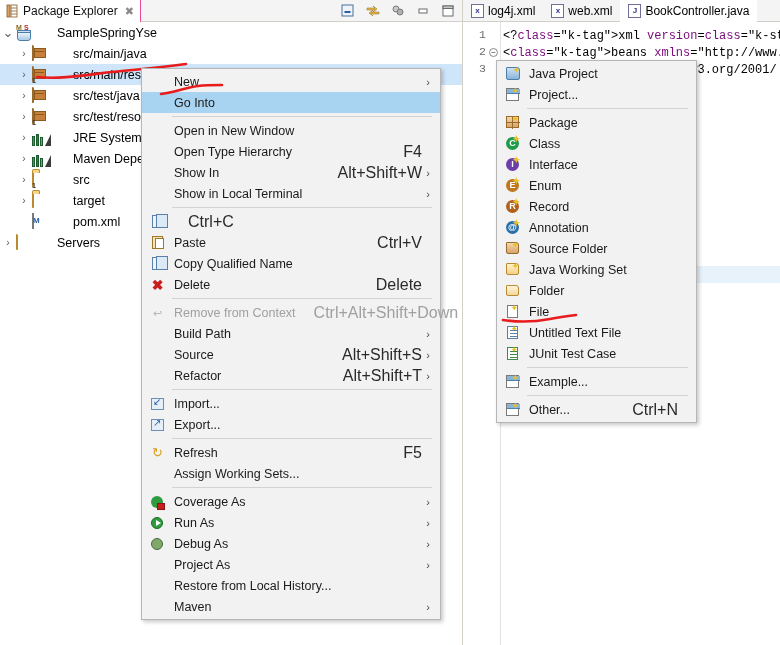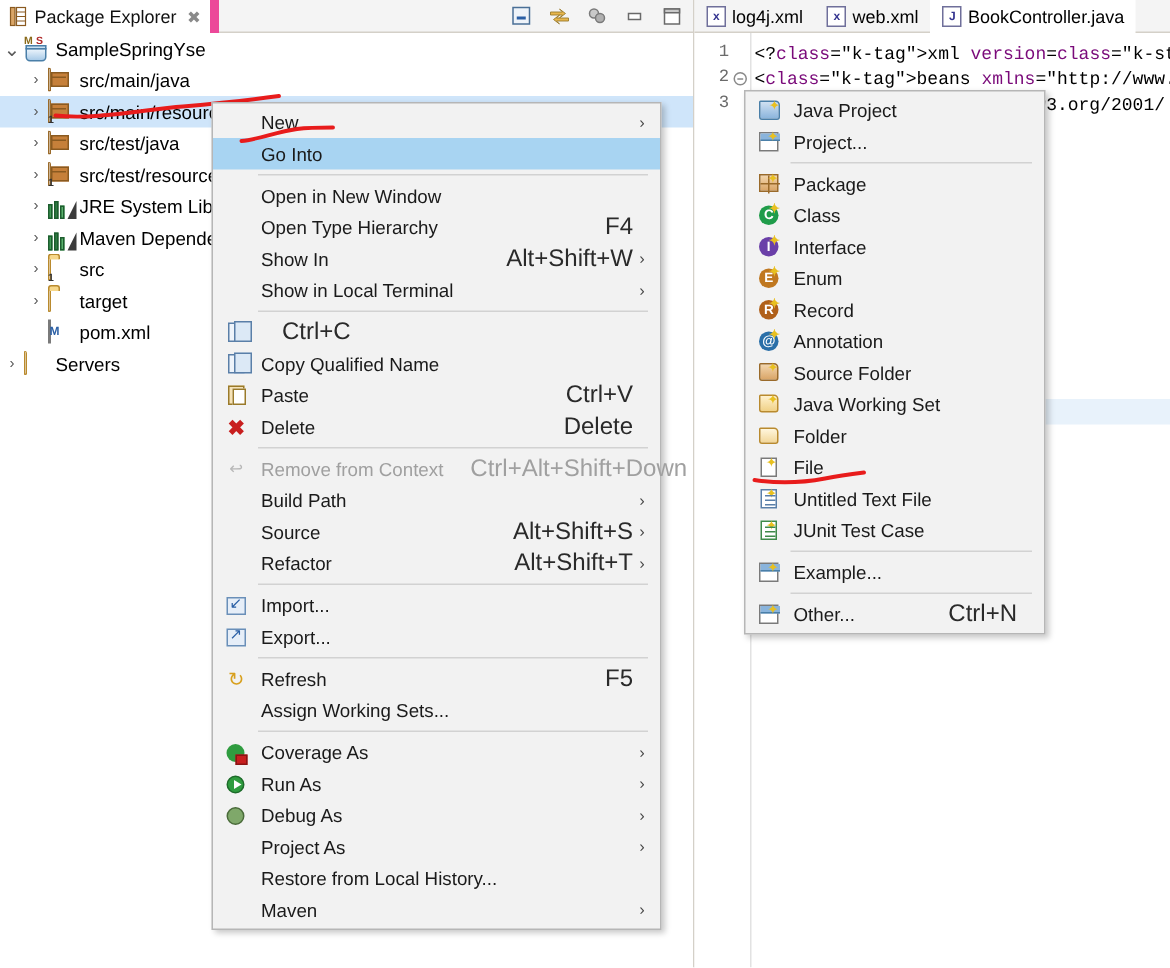--- a/index.html
+++ b/index.html
@@ -22,21 +22,21 @@
   #explorer-tabbar {
     position: absolute; left: 0; top: 0; width: 462px; height: 22px;
     background: #f4f4f4;
     border-bottom: 1px solid #d4d0c8;
   }
   #explorer-tab {
     position: absolute; left: 0; top: 0; height: 22px;
     display: flex; align-items: center; gap: 4px;
     padding: 0 6px 0 5px;
     background: #ffffff;
-    border-right: 6px solid #ec4899;
+    border-right: 1px solid #ec4899;
   }
   #explorer-tab .tab-label { font-size: 12px; color: #111; white-space: nowrap; }
   .tab-close { color: #8a8a8a; font-size: 11px; margin-left: 3px; }
 
   .pe-toolbar {
     position: absolute; right: 0; top: 0; height: 22px;
     display: flex; align-items: center; gap: 9px; padding-right: 6px;
   }
   .pe-toolbar .tb { width: 16px; height: 16px; position: relative; }
 
@@ -46,21 +46,21 @@
     position: relative; height: 21px;
     display: flex; align-items: center;
     white-space: nowrap;
     font-size: 12.5px;
   }
   .row .twisty {
     width: 16px; text-align: center; color: #5a5a5a; font-size: 10px;
     flex: 0 0 16px;
   }
   .row .ticon { width: 18px; height: 16px; flex: 0 0 18px; position: relative; margin-right: 3px; }
-  .row .tlabel { color: #000; }
+  .row .tlabel { color: #000; margin-left: 20px; }
   .row.sel { background: #cfe5fa; }
 
   
   .pkgico { width: 16px; height: 14px; top: 1px; left: 1px;
     background: linear-gradient(#f6d9a8, #e0a95c);
     border: 1px solid #9a6a2a; border-radius: 1px 3px 2px 2px; }
   .pkgico::before { content:""; position:absolute; left:2px; top:2px; width:10px; height:8px;
     background: #c6803a; border: 1px solid #8a5a20; }
   .pkgico::after { content:""; position:absolute; left:2px; top:5px; width:10px; height:1px; background:#8a5a20; }
 
@@ -406,31 +406,31 @@
       <div class="msep"></div>
       <div class="mi">
         <span class="mico">
           <span class="copyico"></span>
         </span>
         <span class="maccel">Ctrl+C</span>
         <span class="marrow"></span>
       </div>
       <div class="mi">
         <span class="mico">
-          <span class="copyico"></span>
-        </span>
-        <span class="mlabel">Copy Qualified Name</span>
-        <span class="marrow"></span>
-      </div>
-      <div class="mi">
-        <span class="mico">
           <span class="pasteico"></span>
         </span>
         <span class="mlabel">Paste</span>
         <span class="maccel">Ctrl+V</span>
+        <span class="marrow"></span>
+      </div>
+      <div class="mi">
+        <span class="mico">
+          <span class="copyico"></span>
+        </span>
+        <span class="mlabel">Copy Qualified Name</span>
         <span class="marrow"></span>
       </div>
       <div class="mi">
         <span class="mico">
           <span class="delico">✖</span>
         </span>
         <span class="mlabel">Delete</span>
         <span class="maccel">Delete</span>
         <span class="marrow"></span>
       </div>

